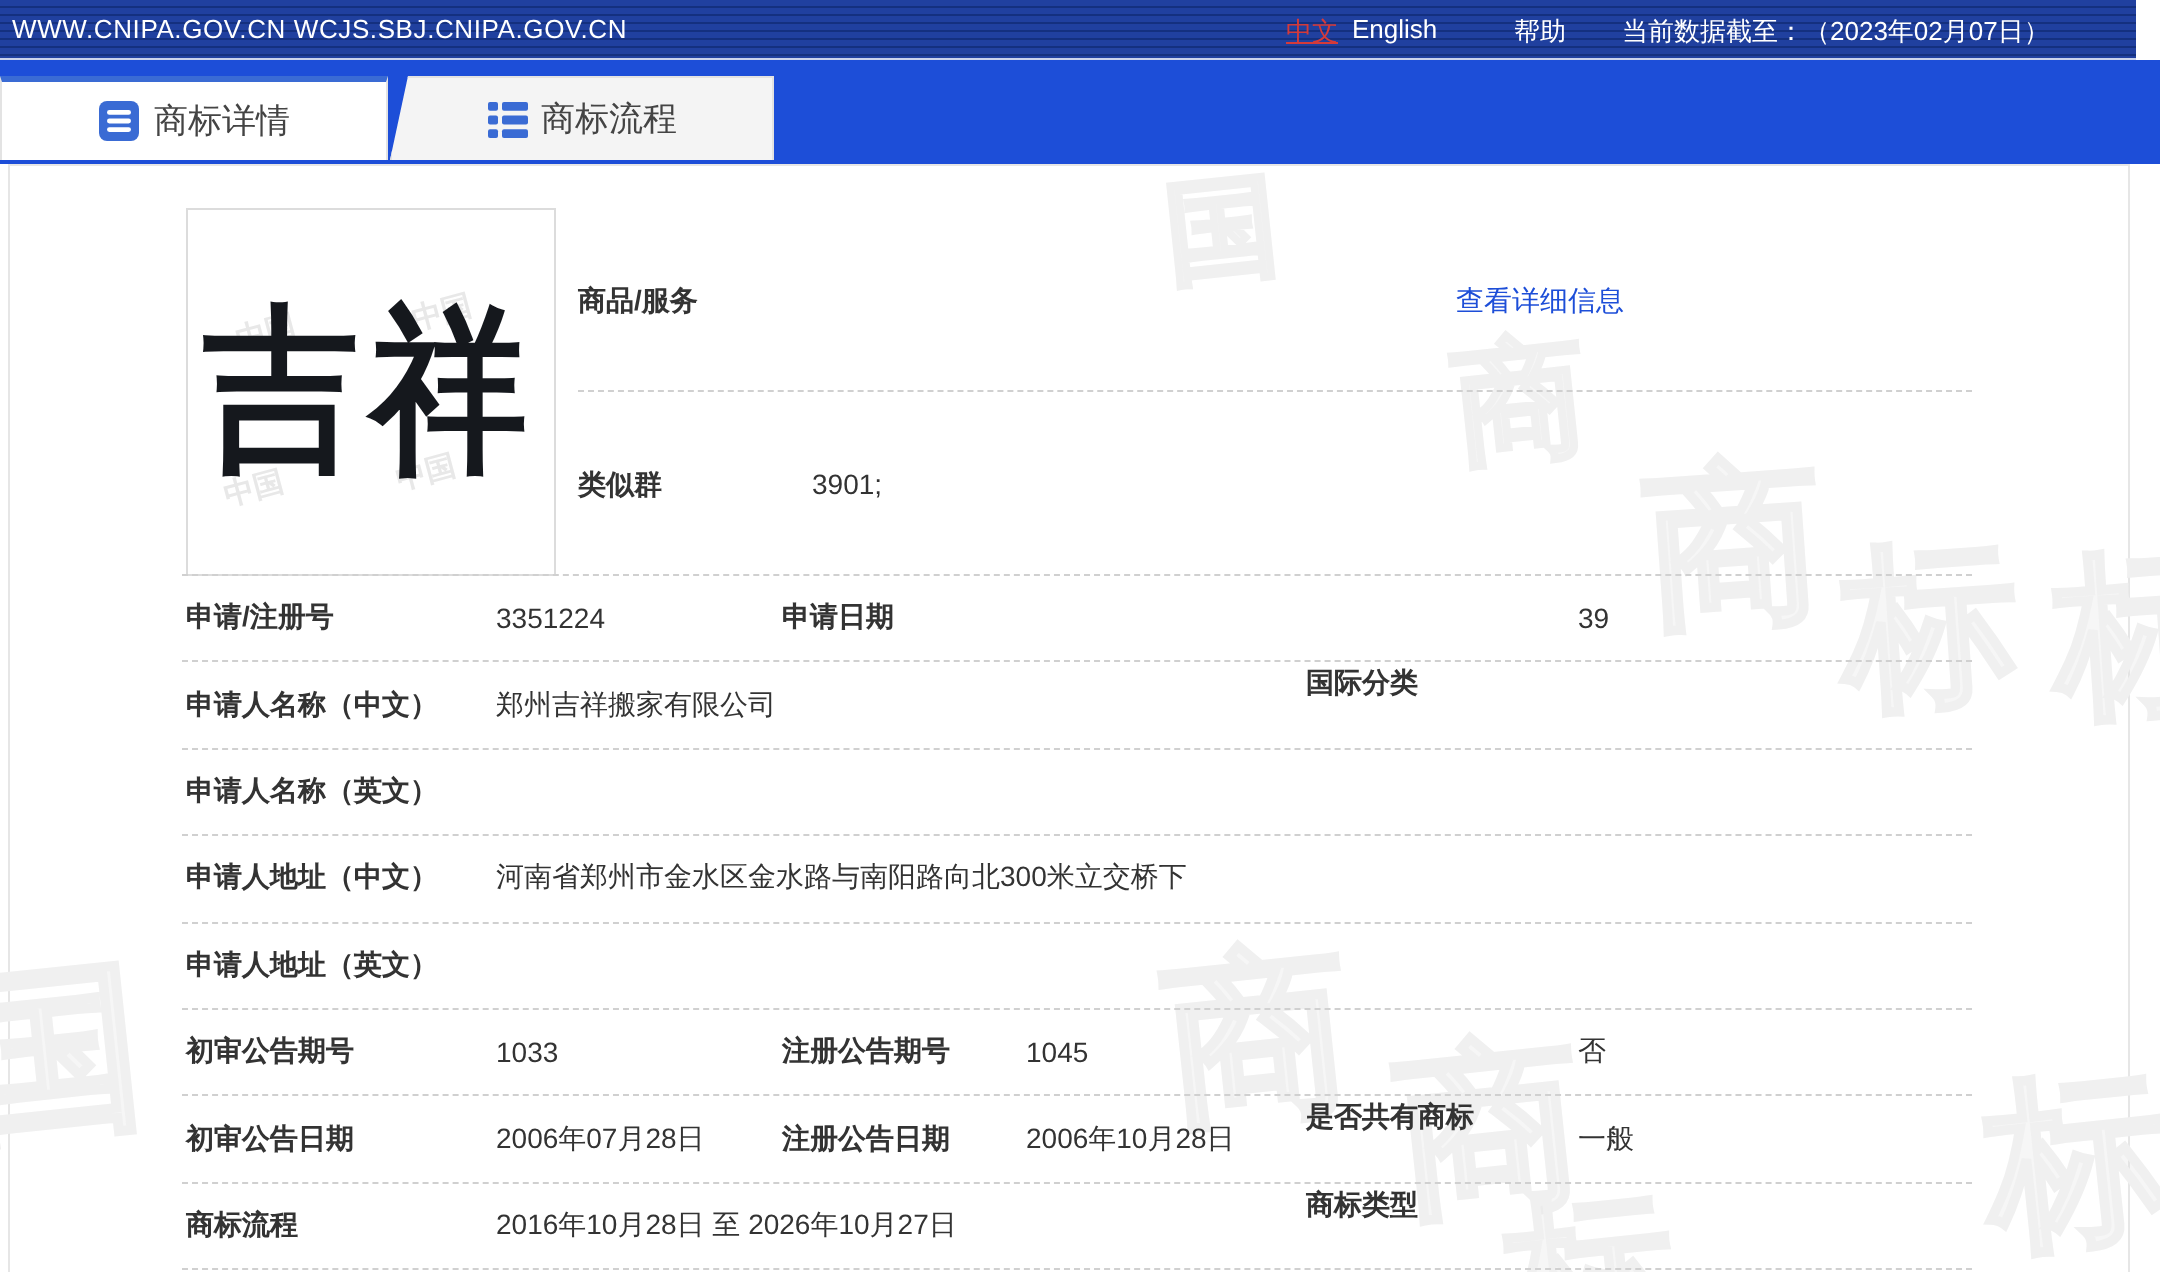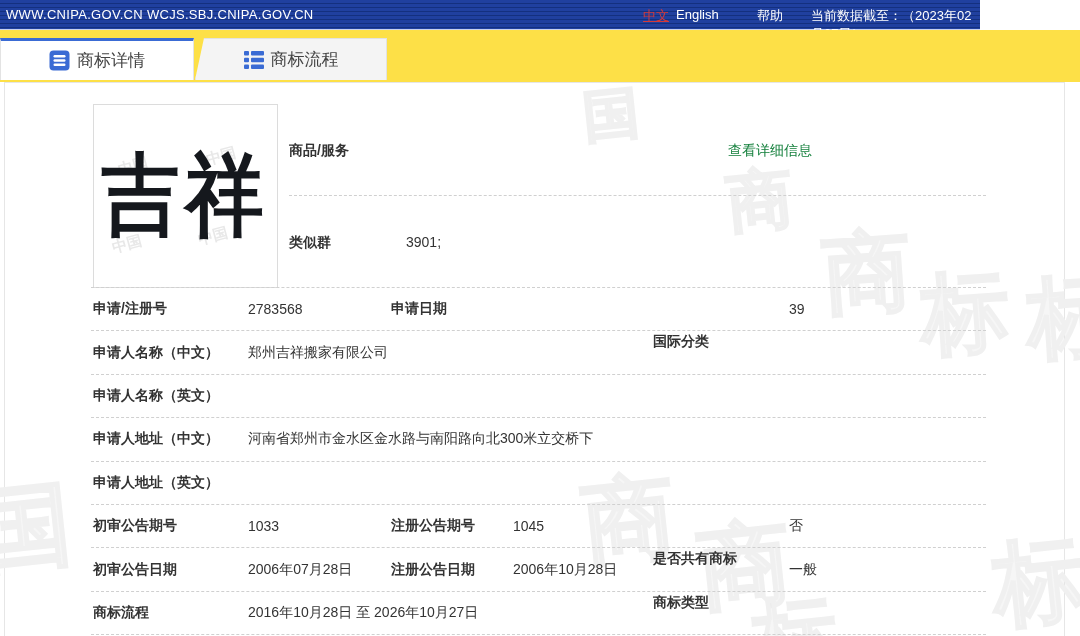--- a/index.html
+++ b/index.html
@@ -2,34 +2,34 @@
 <html><head>
 <meta charset="utf-8">
 <style>
   * { margin:0; padding:0; box-sizing:border-box; }
   html,body { background:#fff; }
   body { font-family:"Liberation Sans","DejaVu Sans",sans-serif; color:#333; }
   #page { position:relative; width:1080px; height:636px; overflow:hidden; background:#fff; }
 
   
   .topbar {
-    position:absolute; left:0; top:0; width:980px; height:30px;
+    position:absolute; left:0; top:0; width:1068px; height:30px;
     background:repeating-linear-gradient(to bottom,#20409f 0px,#20409f 3px,#14307f 3px,#14307f 4px);
     border-bottom:1px solid #c9d2ec;
     color:#fff; font-size:13px;
   }
   .topbar .site-url { position:absolute; left:6px; top:7px; letter-spacing:.3px; }
   .topbar .tb-item { position:absolute; top:7px; }
   .lang-zh { left:643px; color:#d43a3a; text-decoration:underline; cursor:pointer; }
   .lang-en { left:676px; cursor:pointer; }
   .tb-help { left:757px; cursor:pointer; }
   .tb-cutoff { left:811px; }
 
   
-  .tabbar { position:absolute; left:0; top:30px; width:1080px; height:52px; background:#fde047; }
+  .tabbar { position:absolute; left:0; top:30px; width:1080px; height:52px; background:#1d4ed8; }
   .tab {
     position:absolute; top:8px; height:42px; display:flex; align-items:center; justify-content:center;
     gap:7px; font-size:17px; color:#444; cursor:pointer;
   }
   .tab-active {
     left:0; width:194px; background:#fff;
     border:1px solid #e3e3e3; border-bottom:none; border-top:3px solid #3a6bd4;
   }
   .tab-inactive {
     left:195px; width:192px; background:#f4f4f4;
@@ -83,21 +83,21 @@
   .img-wm-b { left:112px; top:42px; }
   .img-wm-c { left:18px; top:130px; }
   .img-wm-d { left:104px; top:122px; }
 
   
   .fld { position:absolute; font-size:14px; white-space:nowrap; }
   .lbl { font-weight:bold; color:#333; }
   .val { color:#333; }
   .goods-label   { left:284px; top:59px; }
   .goods-value   { left:401px; top:59px; }
-  .goods-link    { left:723px; top:59px; color:#15803d; cursor:pointer; }
+  .goods-link    { left:723px; top:59px; color:#1d4ed8; cursor:pointer; }
   .dash-a { position:absolute; left:284px; top:112px; width:697px; border-top:1px dashed #d0d0d0; }
   .similar-label { left:284px; top:151px; }
   .similar-value { left:401px; top:151px; }
   .dash-b { position:absolute; left:86px; top:204px; width:895px; border-top:1px dashed #d0d0d0; }
 
   
   .rows { position:absolute; left:0; top:205px; width:1061px; }
   .row {
     position:relative; height:43.4px; margin-left:86px; margin-right:80px;
     border-bottom:1px dashed #d0d0d0;
@@ -184,21 +184,21 @@
       <div class="dash-a"></div>
 
       <span class="fld lbl similar-label">类似群</span>
       <span class="fld val similar-value">3901;</span>
       <div class="dash-b"></div>
 
       <div class="rows">
 
         <div class="row">
           <span class="cell c-l1">申请/注册号</span>
-          <span class="cell c-v1">2783568</span>
+          <span class="cell c-v1">3351224</span>
           <span class="cell c-l2">申请日期</span>
           <span class="cell c-l3">国际分类</span>
           <span class="cell c-v3">39</span>
         </div>
 
         <div class="row">
           <span class="cell c-l1">申请人名称（中文）</span>
           <span class="cell c-v1">郑州吉祥搬家有限公司</span>
         </div>
 

